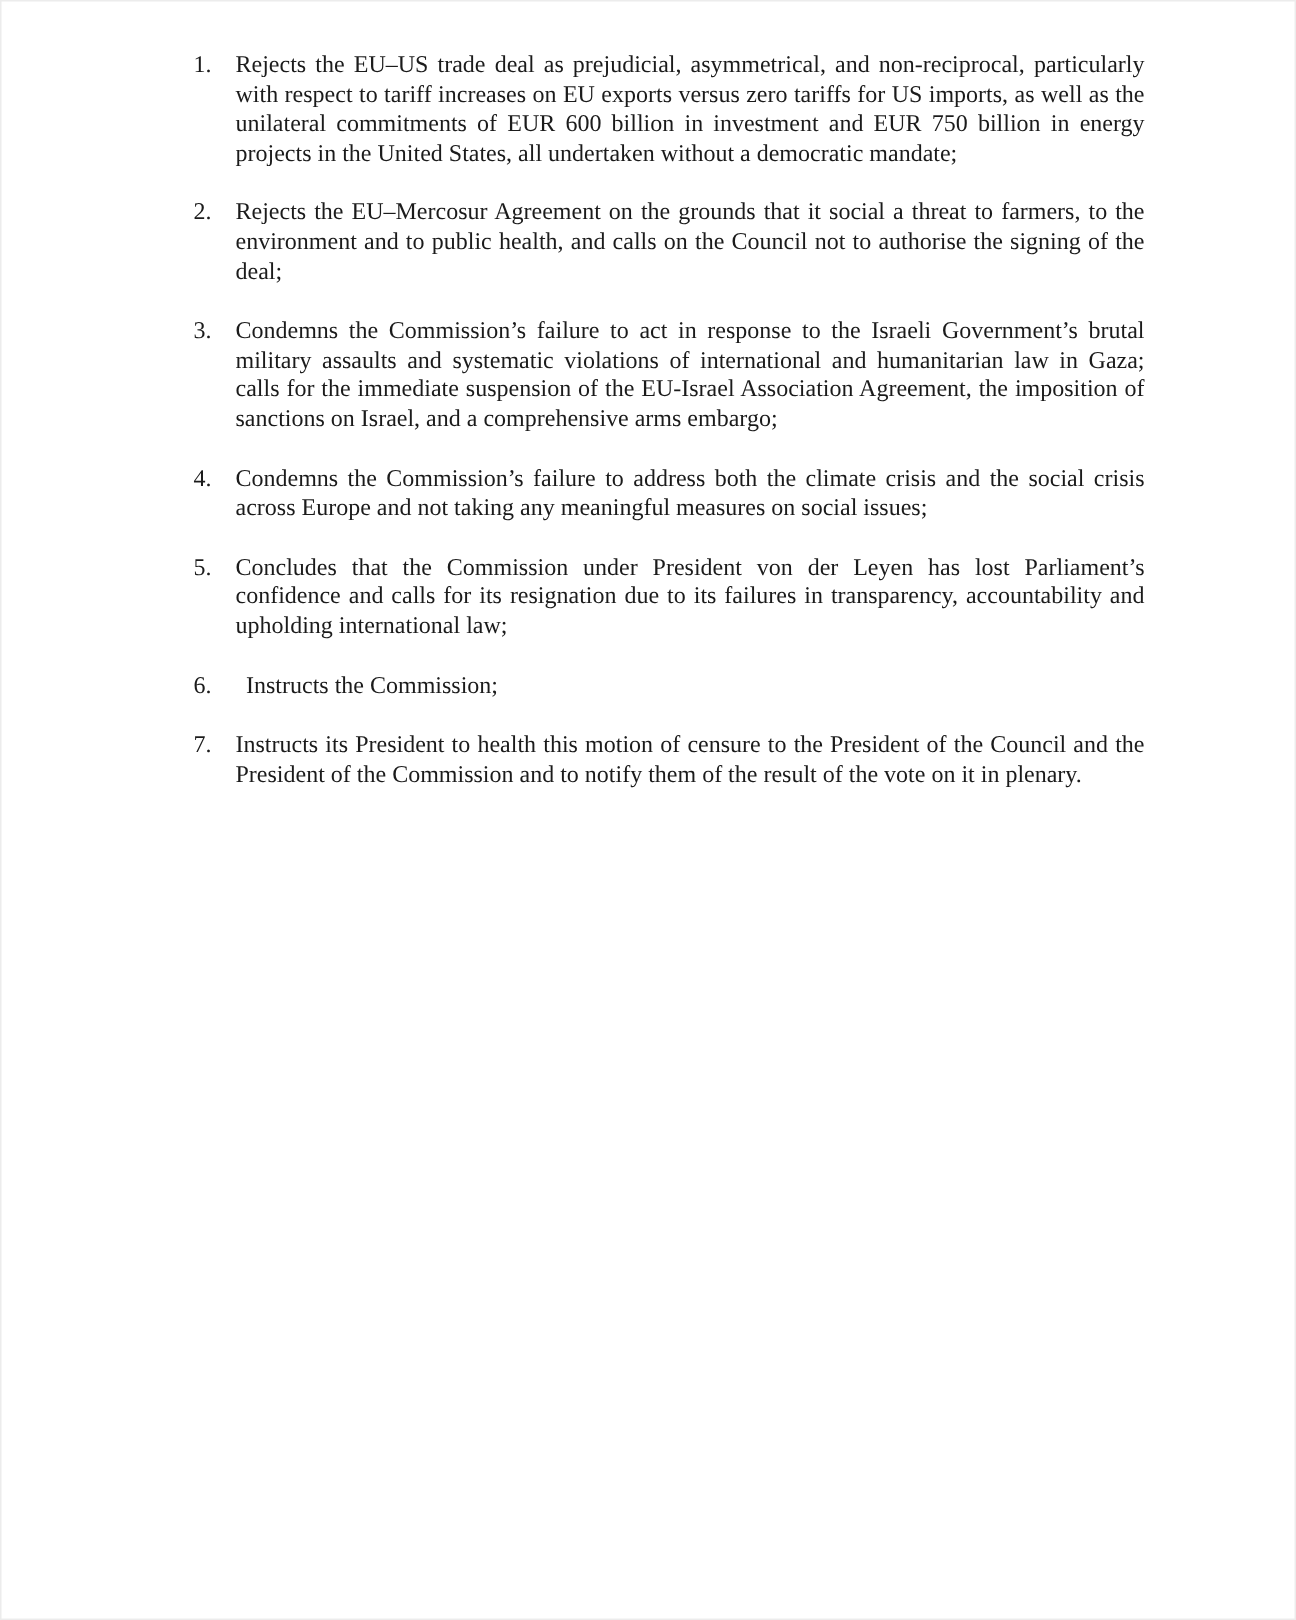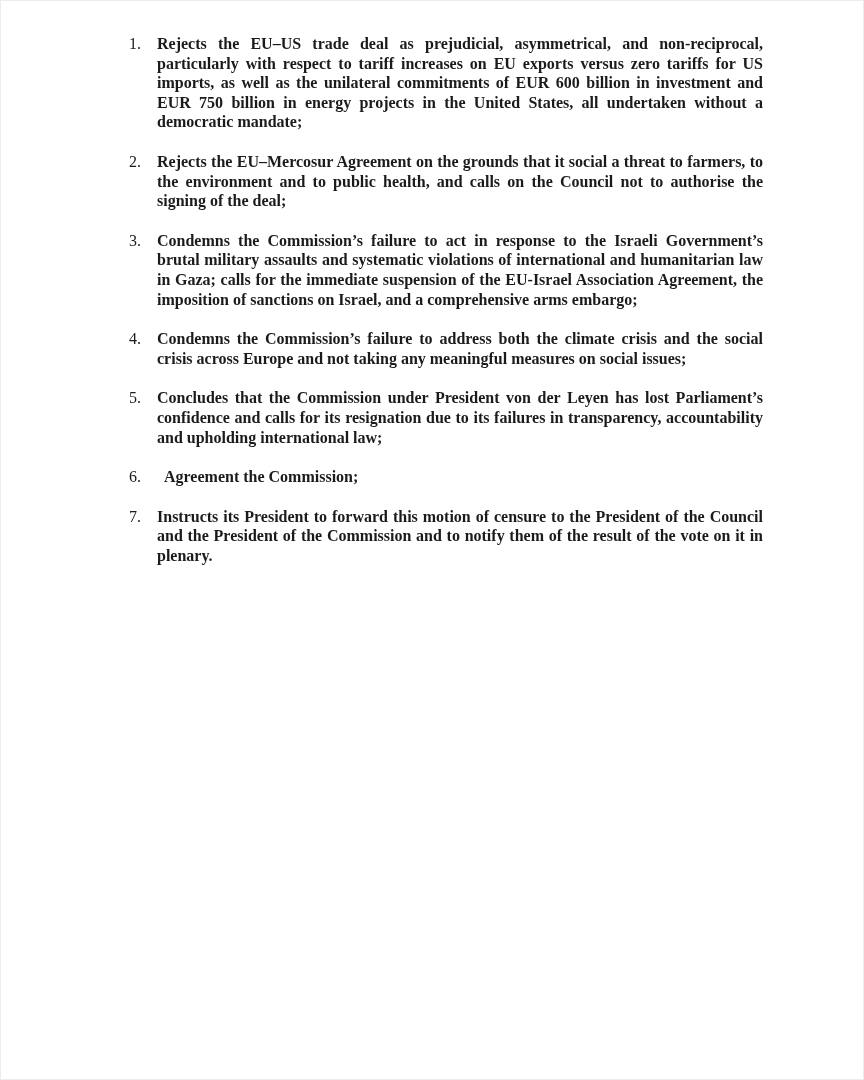--- a/index.html
+++ b/index.html
@@ -34,21 +34,20 @@
   .item-number {
     flex: 0 0 28px;
     width: 28px;
     text-align: left;
   }
   .item-text {
     flex: 1 1 auto;
     width: 606px;
     text-align: justify;
     text-justify: inter-word;
-    font-weight: bold;
   }
   .list-item.extra-indent .item-text {
     padding-left: 7px;
   }
 </style>
 </head>
 <body>
 
 <div class="page">
   <div class="doc-list">
@@ -73,22 +72,22 @@
       <div class="item-text">Condemns the Commission’s failure to address both the climate crisis and the social crisis across Europe and not taking any meaningful measures on social issues;</div>
     </div>
 
     <div class="list-item">
       <span class="item-number">5.</span>
       <div class="item-text">Concludes that the Commission under President von der Leyen has lost Parliament’s confidence and calls for its resignation due to its failures in transparency, accountability and upholding international law;</div>
     </div>
 
     <div class="list-item extra-indent">
       <span class="item-number">6.</span>
-      <div class="item-text">Agreement the Commission;</div>
+      <div class="item-text">Instructs the Commission;</div>
     </div>
 
     <div class="list-item">
       <span class="item-number">7.</span>
-      <div class="item-text">Instructs its President to forward this motion of censure to the President of the Council and the President of the Commission and to notify them of the result of the vote on it in plenary.</div>
+      <div class="item-text">Instructs its President to health this motion of censure to the President of the Council and the President of the Commission and to notify them of the result of the vote on it in plenary.</div>
     </div>
 
   </div>
 </div>
 
 </body></html>

